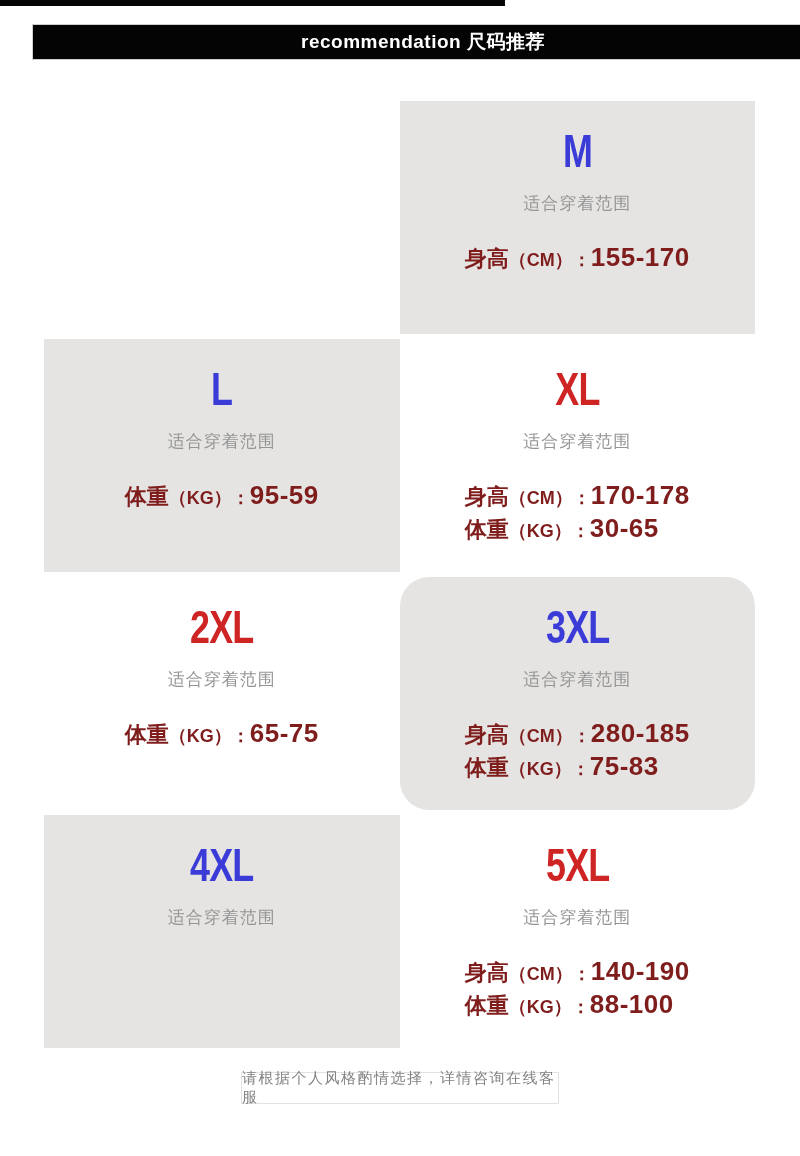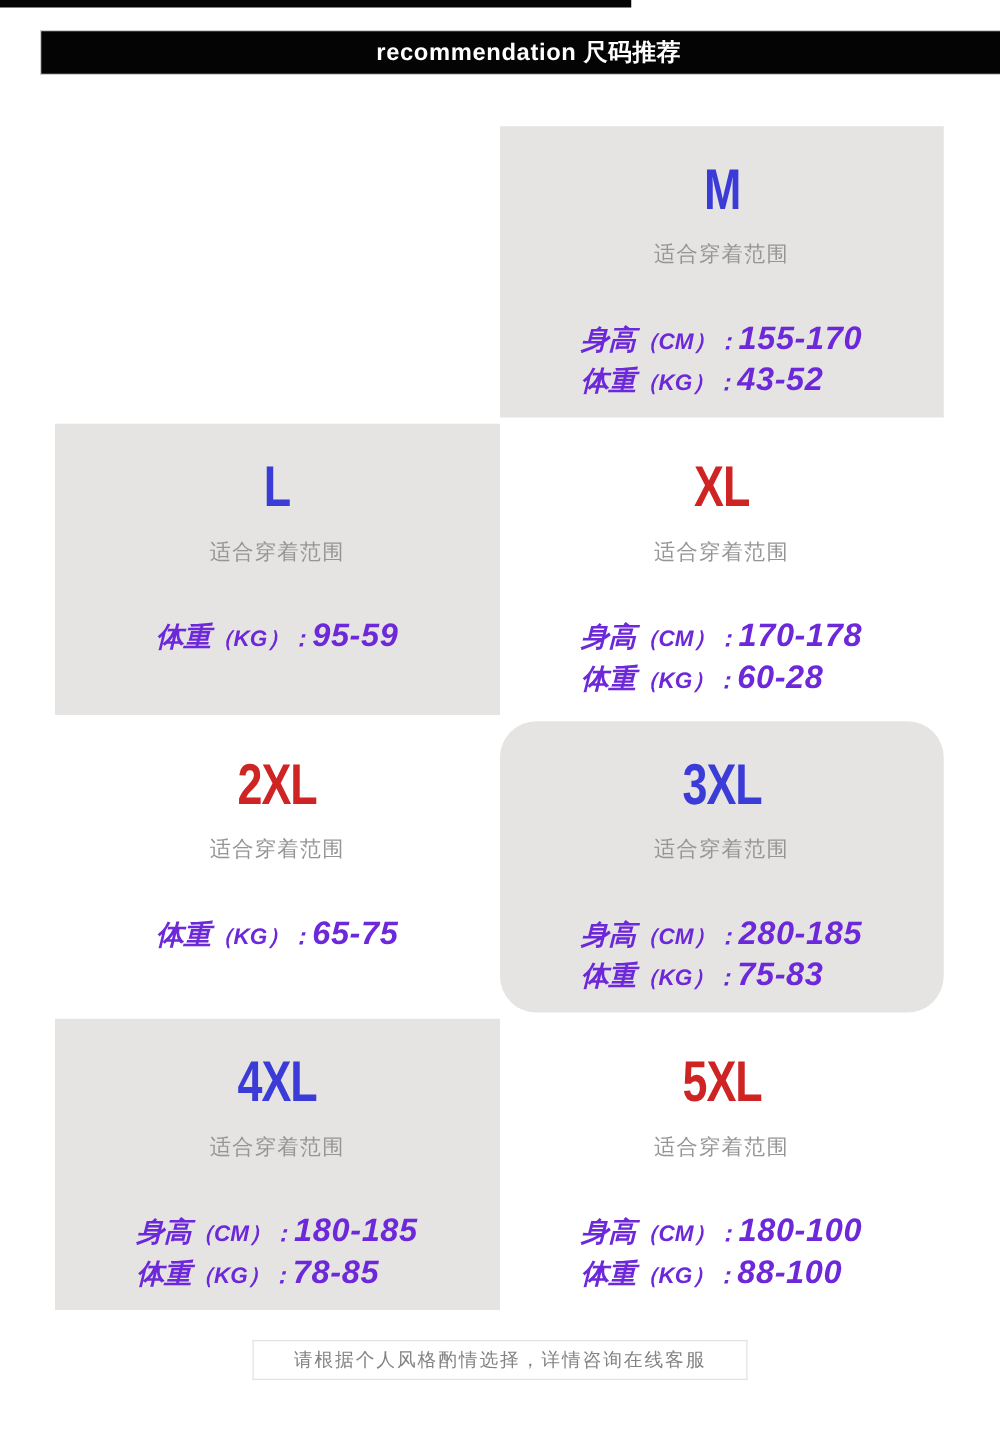--- a/index.html
+++ b/index.html
@@ -65,40 +65,39 @@
 
   .fit-range {
     margin-top: 24px;
     font-size: 17px;
     line-height: 22px;
     color: #959595;
     letter-spacing: 1px;
   }
 
   .specs {
-    margin-top: 40px;
+    margin-top: 27px;
     text-align: left;
-    color: #6d28d9;
+    color: #7f1d1d;
     font-weight: bold;
-    font-style: italic;
   }
   .spec-line {
     line-height: 30px;
     font-size: 22px;
     white-space: nowrap;
   }
   .spec-line .unit { font-size: 18px; }
   .spec-line .val  { font-size: 26px; letter-spacing: 0.5px; }
 
   .footer-note {
     position: absolute;
     top: 1072px;
     left: 50%;
     transform: translateX(-50%);
-    width: 396px;
+    width: 318px;
     height: 32px;
     border: 1px solid #e2e2e2;
     background: #ffffff;
     display: flex;
     align-items: center;
     justify-content: center;
     font-size: 15px;
     color: #838383;
     letter-spacing: 1.5px;
   }
@@ -114,38 +113,37 @@
 
 <div class="size-grid">
 
   <div class="panel"></div>
 
   <section class="panel" style="background-color: rgb(229, 228, 226);">
     <div class="size-letter" style="color: rgb(59, 59, 216);">M</div>
     <div class="fit-range">适合穿着范围</div>
     <div class="specs">
       <div class="spec-line"><span class="zh">身高</span><span class="unit">（CM）：</span><span class="val">155-170</span></div>
-      <div class="spec-line"><span class="zh">体重</span><span class="unit">（KG）：</span><span class="val">43-52</span></div>
     </div>
   </section>
 
   <section class="panel" style="background-color: rgb(229, 228, 226);">
     <div class="size-letter" style="color: rgb(59, 59, 216);">L</div>
     <div class="fit-range">适合穿着范围</div>
     <div class="specs">
       <div class="spec-line"><span class="zh">体重</span><span class="unit">（KG）：</span><span class="val">95-59</span></div>
     </div>
   </section>
 
   <section class="panel">
     <div class="size-letter" style="color: rgb(206, 36, 36);">XL</div>
     <div class="fit-range">适合穿着范围</div>
     <div class="specs">
       <div class="spec-line"><span class="zh">身高</span><span class="unit">（CM）：</span><span class="val">170-178</span></div>
-      <div class="spec-line"><span class="zh">体重</span><span class="unit">（KG）：</span><span class="val">60-28</span></div>
+      <div class="spec-line"><span class="zh">体重</span><span class="unit">（KG）：</span><span class="val">30-65</span></div>
     </div>
   </section>
 
   <section class="panel">
     <div class="size-letter" style="color: rgb(206, 36, 36);">2XL</div>
     <div class="fit-range">适合穿着范围</div>
     <div class="specs">
       <div class="spec-line"><span class="zh">体重</span><span class="unit">（KG）：</span><span class="val">65-75</span></div>
     </div>
   </section>
@@ -155,31 +153,27 @@
     <div class="fit-range">适合穿着范围</div>
     <div class="specs">
       <div class="spec-line"><span class="zh">身高</span><span class="unit">（CM）：</span><span class="val">280-185</span></div>
       <div class="spec-line"><span class="zh">体重</span><span class="unit">（KG）：</span><span class="val">75-83</span></div>
     </div>
   </section>
 
   <section class="panel" style="background-color: rgb(229, 228, 226);">
     <div class="size-letter" style="color: rgb(59, 59, 216);">4XL</div>
     <div class="fit-range">适合穿着范围</div>
-    <div class="specs">
-      <div class="spec-line"><span class="zh">身高</span><span class="unit">（CM）：</span><span class="val">180-185</span></div>
-      <div class="spec-line"><span class="zh">体重</span><span class="unit">（KG）：</span><span class="val">78-85</span></div>
-    </div>
   </section>
 
   <section class="panel">
     <div class="size-letter" style="color: rgb(206, 36, 36);">5XL</div>
     <div class="fit-range">适合穿着范围</div>
     <div class="specs">
-      <div class="spec-line"><span class="zh">身高</span><span class="unit">（CM）：</span><span class="val">180-100</span></div>
+      <div class="spec-line"><span class="zh">身高</span><span class="unit">（CM）：</span><span class="val">140-190</span></div>
       <div class="spec-line"><span class="zh">体重</span><span class="unit">（KG）：</span><span class="val">88-100</span></div>
     </div>
   </section>
 
 </div>
 
 <div class="footer-note">
   <span>请根据个人风格酌情选择，详情咨询在线客服</span>
 </div>
 

